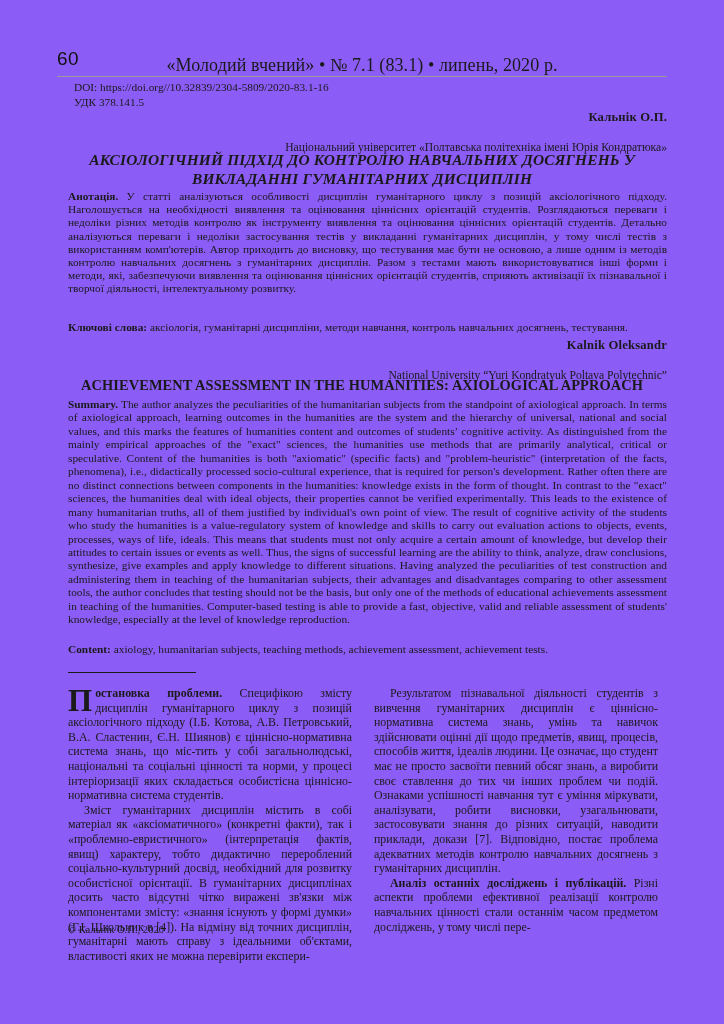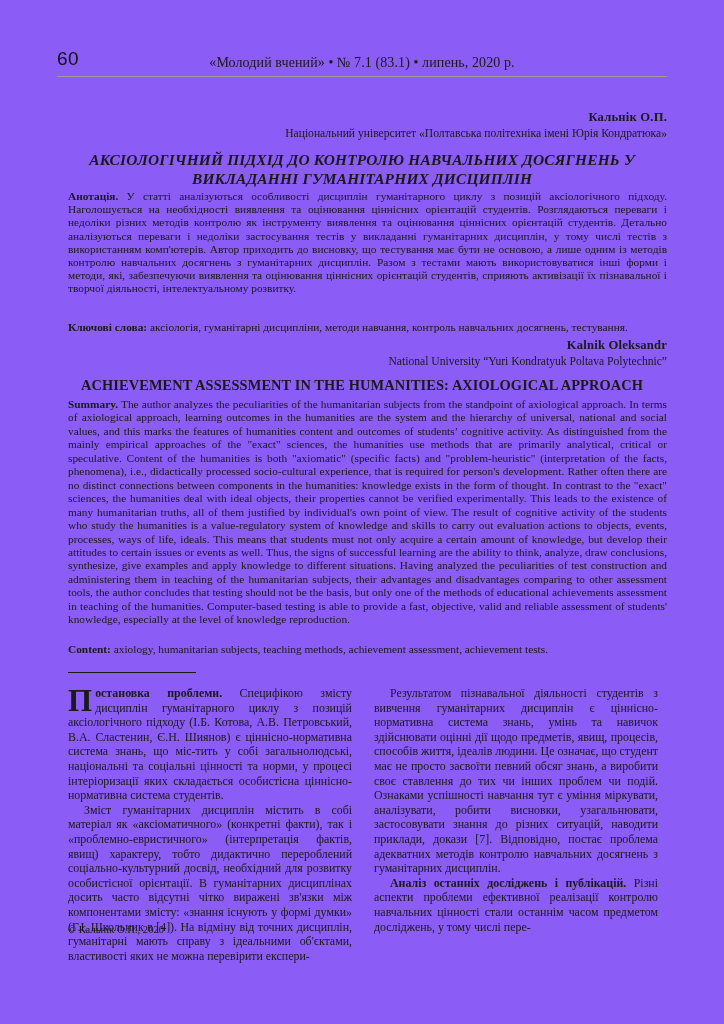--- a/index.html
+++ b/index.html
@@ -30,21 +30,21 @@
     position: absolute;
     left: 0;
     top: -2px;
     font-size: 19px;
     letter-spacing: 0.5px;
     font-family: "Liberation Sans", sans-serif;
     color: #111;
   }
   .runhead-center {
     text-align: center;
-    font-size: 14px;
+    font-size: 18px;
     color: #1a1a1a;
     padding-top: 5px;
     letter-spacing: 0.1px;
   }
   .runhead-rule {
     position: absolute;
     left: 0;
     right: 0;
     top: 26px;
     border-top: 1px solid #9a9a9a;
@@ -69,21 +69,21 @@
     text-align: right;
     width: 640px;
   }
   .author-name {
     font-size: 12.6px;
     font-weight: bold;
     letter-spacing: 0.2px;
   }
   .author-affil {
     font-size: 11.6px;
-    margin-top: 2px;
+    margin-top: 16px;
   }
 
   
   .art-title {
     position: absolute;
     left: 57px;
     right: 57px;
     top: 150px;
     text-align: center;
     font-size: 15.4px;
@@ -181,20 +181,24 @@
 <body>
 
 <div class="page">
 
   <div class="runhead">
     <div class="runhead-page">60</div>
     <div class="runhead-center">«Молодий вчений» • № 7.1 (83.1) • липень, 2020 р.</div>
     <div class="runhead-rule"></div>
   </div>
 
+  <div class="ids">
+    <div>DOI: https://doi.org//10.32839/2304-5809/2020-83.1-16</div>
+    <div>УДК 378.141.5</div>
+  </div>
 
   <div class="author-block">
     <div class="author-name">Кальнік О.П.</div>
     <div class="author-affil">Національний університет «Полтавська політехніка імені Юрія Кондратюка»</div>
   </div>
 
   <div class="art-title">АКСІОЛОГІЧНИЙ ПІДХІД ДО КОНТРОЛЮ НАВЧАЛЬНИХ ДОСЯГНЕНЬ У ВИКЛАДАННІ ГУМАНІТАРНИХ ДИСЦИПЛІН</div>
 
   <div class="abstract abs-ua">
     <b>Анотація.</b><span> У статті аналізуються особливості дисциплін гуманітарного циклу з позицій аксіологічного підходу. Наголошується на необхідності виявлення та оцінювання ціннісних орієнтацій студентів. Розглядаються переваги і недоліки різних методів контролю як інструменту виявлення та оцінювання ціннісних орієнтацій студентів. Детально аналізуються переваги і недоліки застосування тестів у викладанні гуманітарних дисциплін, у тому числі тестів з використанням комп'ютерів. Автор приходить до висновку, що тестування має бути не основою, а лише одним із методів контролю навчальних досягнень з гуманітарних дисциплін. Разом з тестами мають використовуватися інші форми і методи, які, забезпечуючи виявлення та оцінювання ціннісних орієнтацій студентів, сприяють активізації їх пізнавальної і творчої діяльності, інтелектуальному розвитку.</span>

